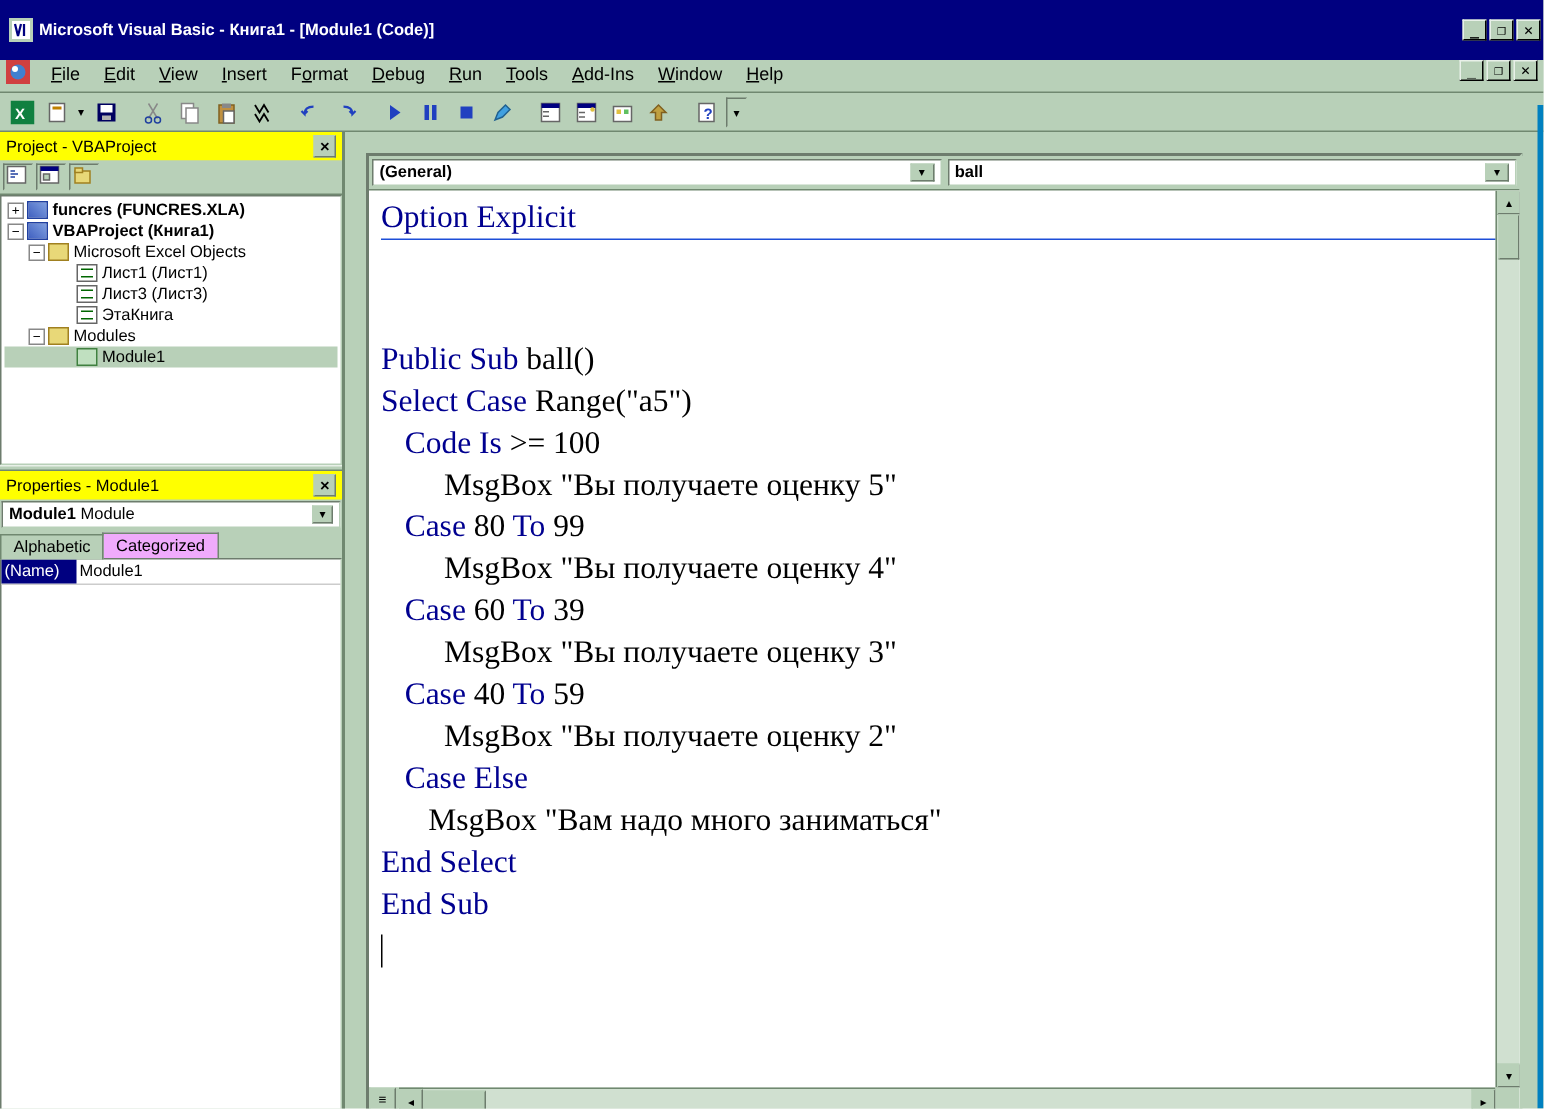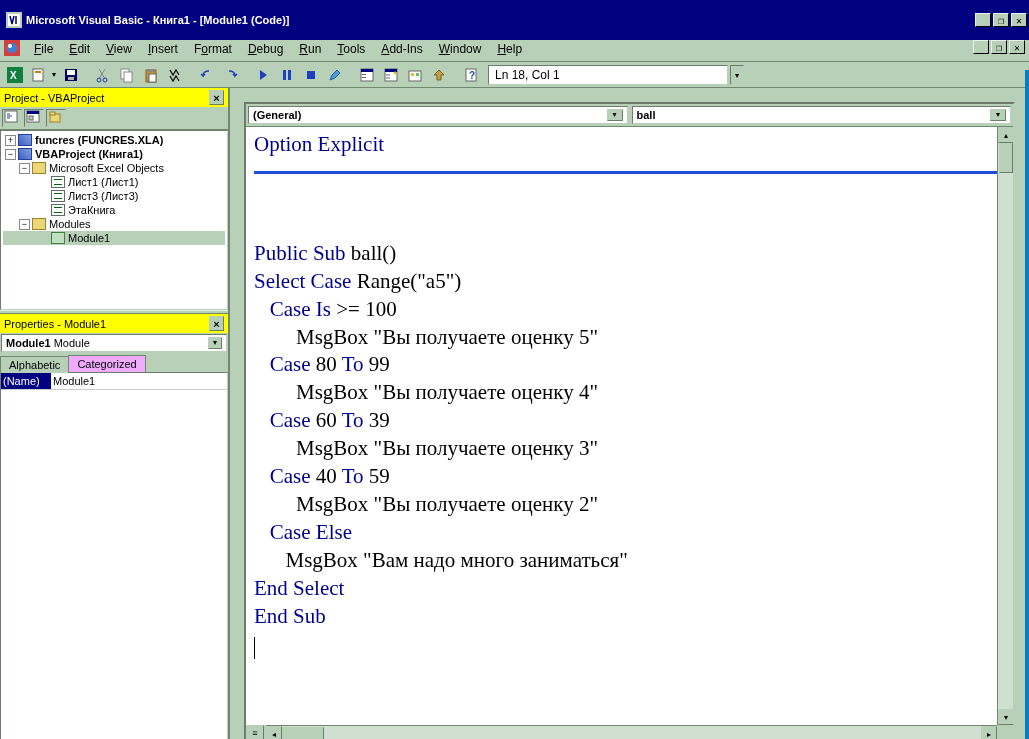--- a/index.html
+++ b/index.html
@@ -238,21 +238,21 @@
 }
 .code-text {
   padding: 4px 8px;
   font-family: "Times New Roman", serif;
   font-size: 21px;
   line-height: 1.33;
   white-space: pre;
   color: #000;
 }
 .code-text .kw { color: #000090; }
-.option-line { border-bottom: 3px solid #1d4ed8; padding-bottom: 12px; margin-bottom: 10px;}
+.option-line { border-bottom: 1px solid #1d4ed8; padding-bottom: 0; margin-bottom: 10px;}
 
 
 .scroll-v {
   position: absolute; right: 0; top: 0; bottom: 16px; width: 16px;
   background: #d0e0d0; border-left: 1px solid #708870;
 }
 .scroll-h {
   position: absolute; left: 20px; right: 16px; bottom: 0; height: 16px;
   background: #d0e0d0; border-top: 1px solid #708870;
 }
@@ -433,21 +433,20 @@
         <path d="M3 8 L8 3 L13 8 L10 8 L10 13 L6 13 L6 8 Z" fill="#c0a040" stroke="#806020"></path>
       </svg>
     </div>
   <div class="tool-sep"></div>
   <div class="tool-btn">
       <svg width="16" height="16">
         <rect x="3" y="2" width="10" height="12" fill="#fff" stroke="#666"></rect>
         <text x="6" y="12" font-size="10" fill="#2040c0" font-weight="bold">?</text>
       </svg>
     </div>
-  <div class="tool-status">Ln 18, Col 1</div>
   <div style="width:14px;font-size:8px;text-align:center;border:1px inset #b8d0b8;height:20px;line-height:20px;">▾</div>
 </div>
 
 <div class="main">
 
   <div class="left-panel">
     <div class="panel-title">
       <span>Project - VBAProject</span>
       <div class="close-x">×</div>
     </div>
@@ -538,21 +537,21 @@
       <div class="code-combo">
         <b>ball</b>
         <div class="dd">▾</div>
       </div>
     </div>
     <div class="code-body">
 <div class="code-text"><div class="option-line"><span class="kw">Option Explicit</span></div>
 
 <span class="kw">Public Sub </span><span>ball()</span>
 <span class="kw">Select Case </span><span>Range("a5")</span>
-<span class="kw">   Case Is </span><span>&gt;= 100</span>
+<span class="kw">   Code Is </span><span>&gt;= 100</span>
 <span>        MsgBox "Вы получаете оценку 5"</span>
 <span class="kw">   Case </span><span>80 </span><span class="kw">To </span><span>99</span>
 <span>        MsgBox "Вы получаете оценку 4"</span>
 <span class="kw">   Case </span><span>60 </span><span class="kw">To </span><span>39</span>
 <span>        MsgBox "Вы получаете оценку 3"</span>
 <span class="kw">   Case </span><span>40 </span><span class="kw">To </span><span>59</span>
 <span>        MsgBox "Вы получаете оценку 2"</span>
 <span class="kw">   Case Else</span>
 <span>      MsgBox "Вам надо много заниматься"</span>
 <span class="kw">End Select</span>

